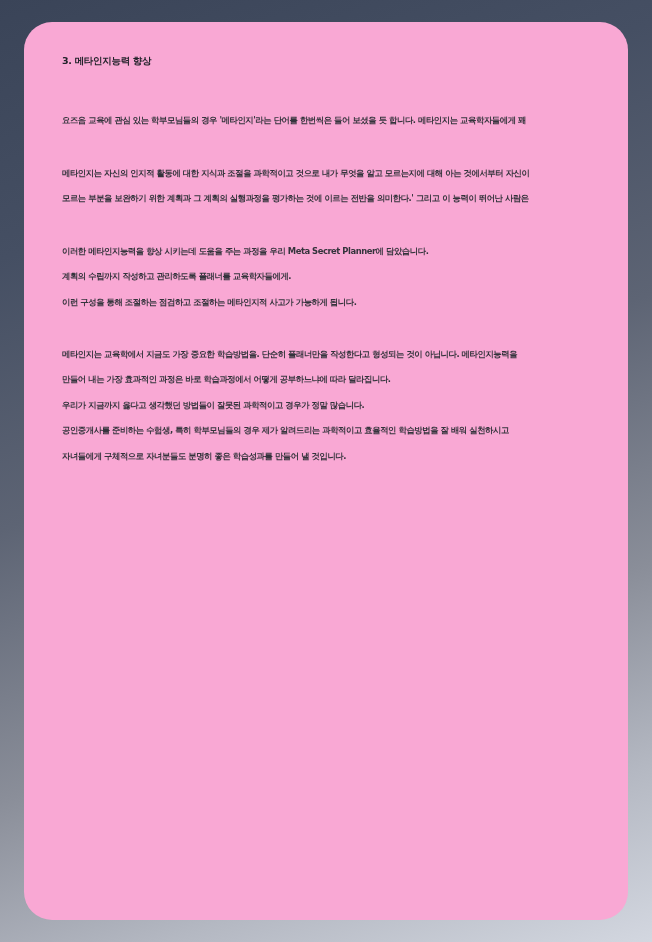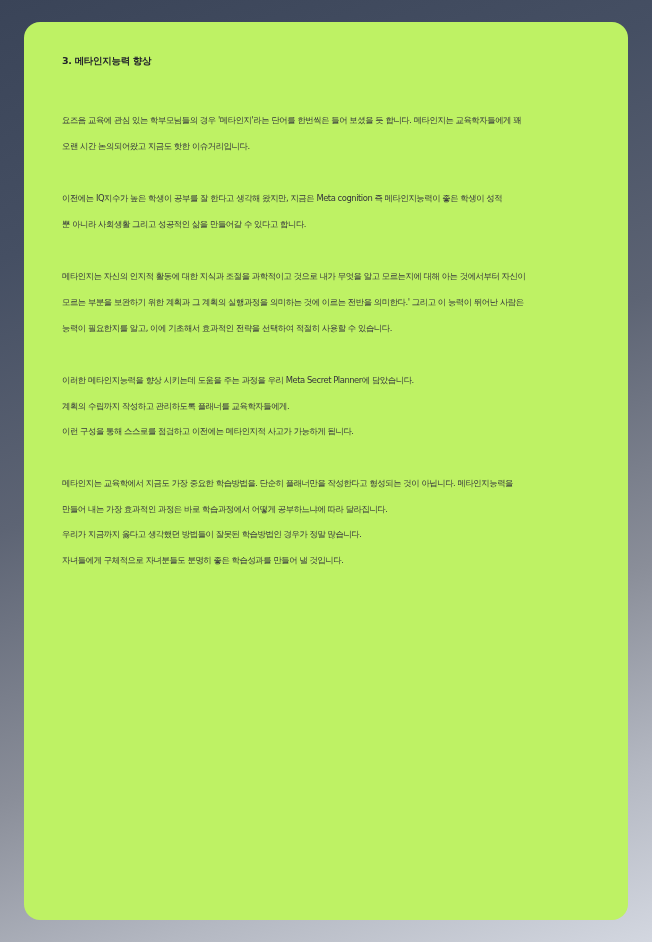--- a/index.html
+++ b/index.html
@@ -13,36 +13,37 @@
       position: relative;
       background: linear-gradient(160deg, #3a4458 0%, #454f63 22%, #5d6474 45%, #8a8e99 68%, #b4b8c2 85%, #d3d7e0 100%);
       font-family: "DejaVu Sans", sans-serif;
     }
     .page-card {
       position: absolute;
       left: 24px;
       top: 22px;
       width: 604px;
       height: 898px;
-      background: #bef264;
-      border-radius: 16px;
+      background: #f9a8d4;
+      border-radius: 28px;
       box-sizing: border-box;
       padding: 32px 34px 0 38px;
       color: #2b2b33;
     }
     .doc-title {
       font-size: 9.5px;
       font-weight: bold;
       letter-spacing: -0.3px;
       margin: 0 0 40px 0;
       line-height: 14px;
       color: #23232b;
     }
     .paragraph {
       margin: 0 0 26px 0;
+      font-weight: bold;
     }
     .line {
       font-size: 8.4px;
       line-height: 25.6px;
       letter-spacing: -0.45px;
       white-space: nowrap;
       overflow: hidden;
       color: #34343c;
     }
     .p1 { margin-bottom: 27px; }
@@ -51,39 +52,34 @@
     .p4 { margin-bottom: 26px; }
   </style>
 </head>
 <body>
 
 <div class="page-card">
   <div class="doc-title">3. 메타인지능력 향상</div>
 
   <div class="paragraph p1">
     <div class="line">요즈음 교육에 관심 있는 학부모님들의 경우 '메타인지'라는 단어를 한번씩은 들어 보셨을 듯 합니다. 메타인지는 교육학자들에게 꽤</div>
-    <div class="line">오랜 시간 논의되어왔고 지금도 핫한 이슈거리입니다.</div>
   </div>
 
-  <div class="paragraph p2">
-    <div class="line">이전에는 IQ지수가 높은 학생이 공부를 잘 한다고 생각해 왔지만, 지금은 Meta cognition 즉 메타인지능력이 좋은 학생이 성적</div>
-    <div class="line">뿐 아니라 사회생활 그리고 성공적인 삶을 만들어갈 수 있다고 합니다.</div>
-  </div>
 
   <div class="paragraph p3">
     <div class="line">메타인지는 자신의 인지적 활동에 대한 지식과 조절을 과학적이고 것으로 내가 무엇을 알고 모르는지에 대해 아는 것에서부터 자신이</div>
-    <div class="line">모르는 부분을 보완하기 위한 계획과 그 계획의 실행과정을 의미하는 것에 이르는 전반을 의미한다.' 그리고 이 능력이 뛰어난 사람은</div>
-    <div class="line">능력이 필요한지를 알고, 이에 기초해서 효과적인 전략을 선택하여 적절히 사용할 수 있습니다.</div>
+    <div class="line">모르는 부분을 보완하기 위한 계획과 그 계획의 실행과정을 평가하는 것에 이르는 전반을 의미한다.' 그리고 이 능력이 뛰어난 사람은</div>
   </div>
 
   <div class="paragraph p4">
     <div class="line">이러한 메타인지능력을 향상 시키는데 도움을 주는 과정을 우리 Meta Secret Planner에 담았습니다.</div>
     <div class="line">계획의 수립까지 작성하고 관리하도록 플래너를 교육학자들에게.</div>
-    <div class="line">이런 구성을 통해 스스로를 점검하고 이전에는 메타인지적 사고가 가능하게 됩니다.</div>
+    <div class="line">이런 구성을 통해 조절하는 점검하고 조절하는 메타인지적 사고가 가능하게 됩니다.</div>
   </div>
 
   <div class="paragraph p5">
     <div class="line">메타인지는 교육학에서 지금도 가장 중요한 학습방법을. 단순히 플래너만을 작성한다고 형성되는 것이 아닙니다. 메타인지능력을</div>
     <div class="line">만들어 내는 가장 효과적인 과정은 바로 학습과정에서 어떻게 공부하느냐에 따라 달라집니다.</div>
-    <div class="line">우리가 지금까지 옳다고 생각했던 방법들이 잘못된 학습방법인 경우가 정말 많습니다.</div>
+    <div class="line">우리가 지금까지 옳다고 생각했던 방법들이 잘못된 과학적이고 경우가 정말 많습니다.</div>
+    <div class="line">공인중개사를 준비하는 수험생, 특히 학부모님들의 경우 제가 알려드리는 과학적이고 효율적인 학습방법을 잘 배워 실천하시고</div>
     <div class="line">자녀들에게 구체적으로 자녀분들도 분명히 좋은 학습성과를 만들어 낼 것입니다.</div>
   </div>
 </div>
 
 </body></html>

